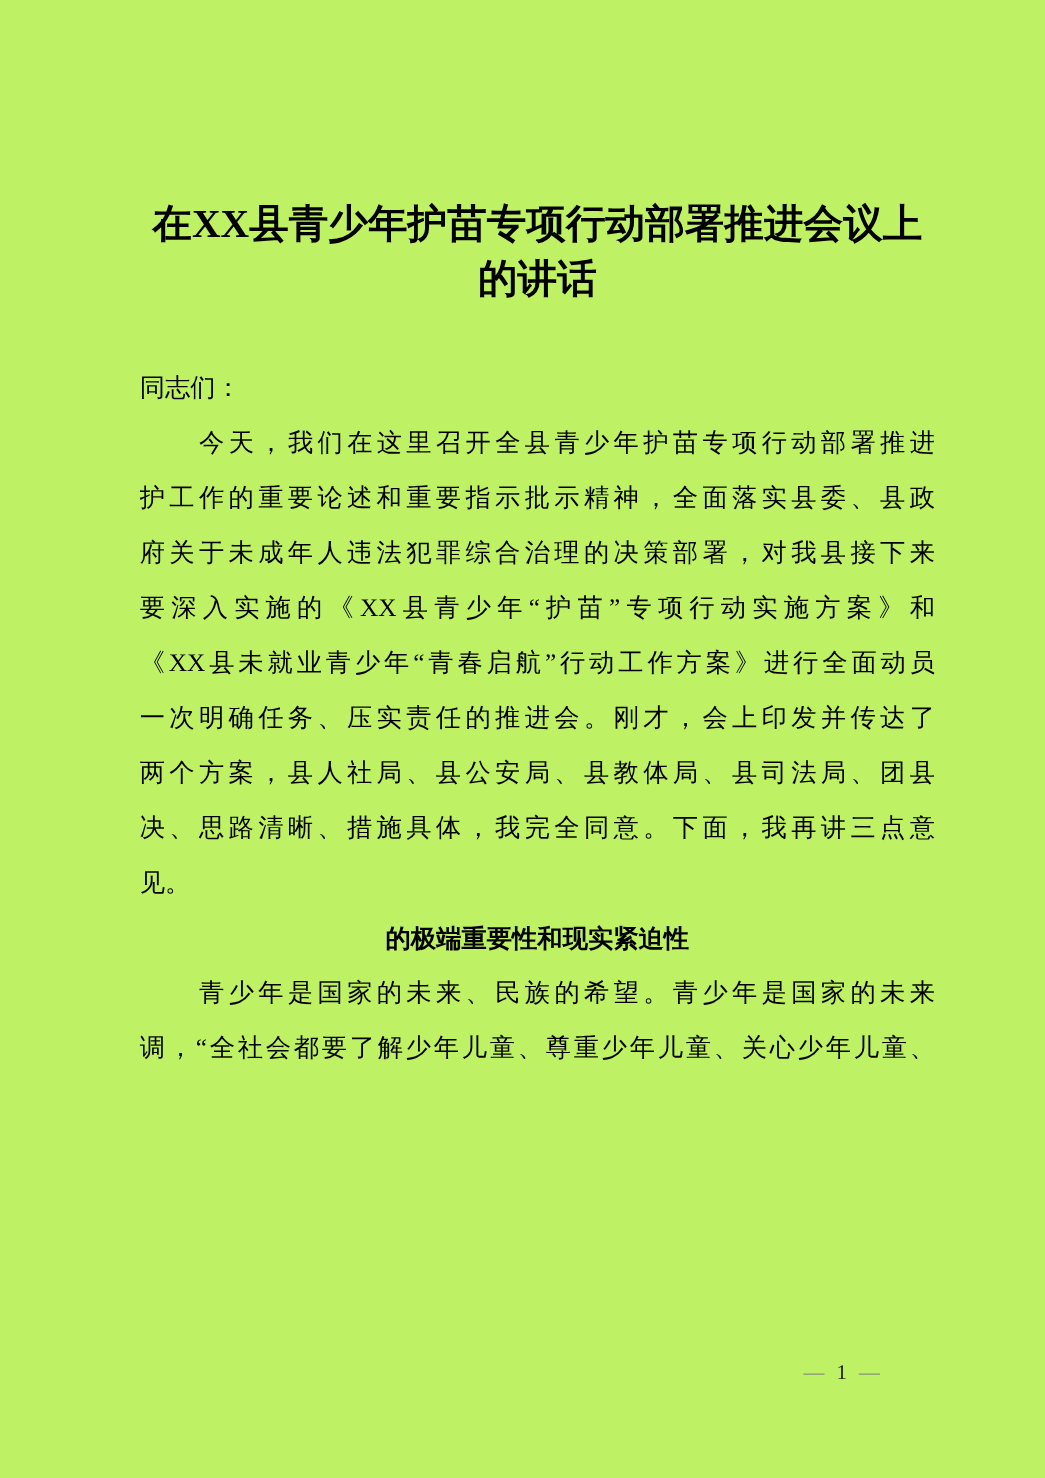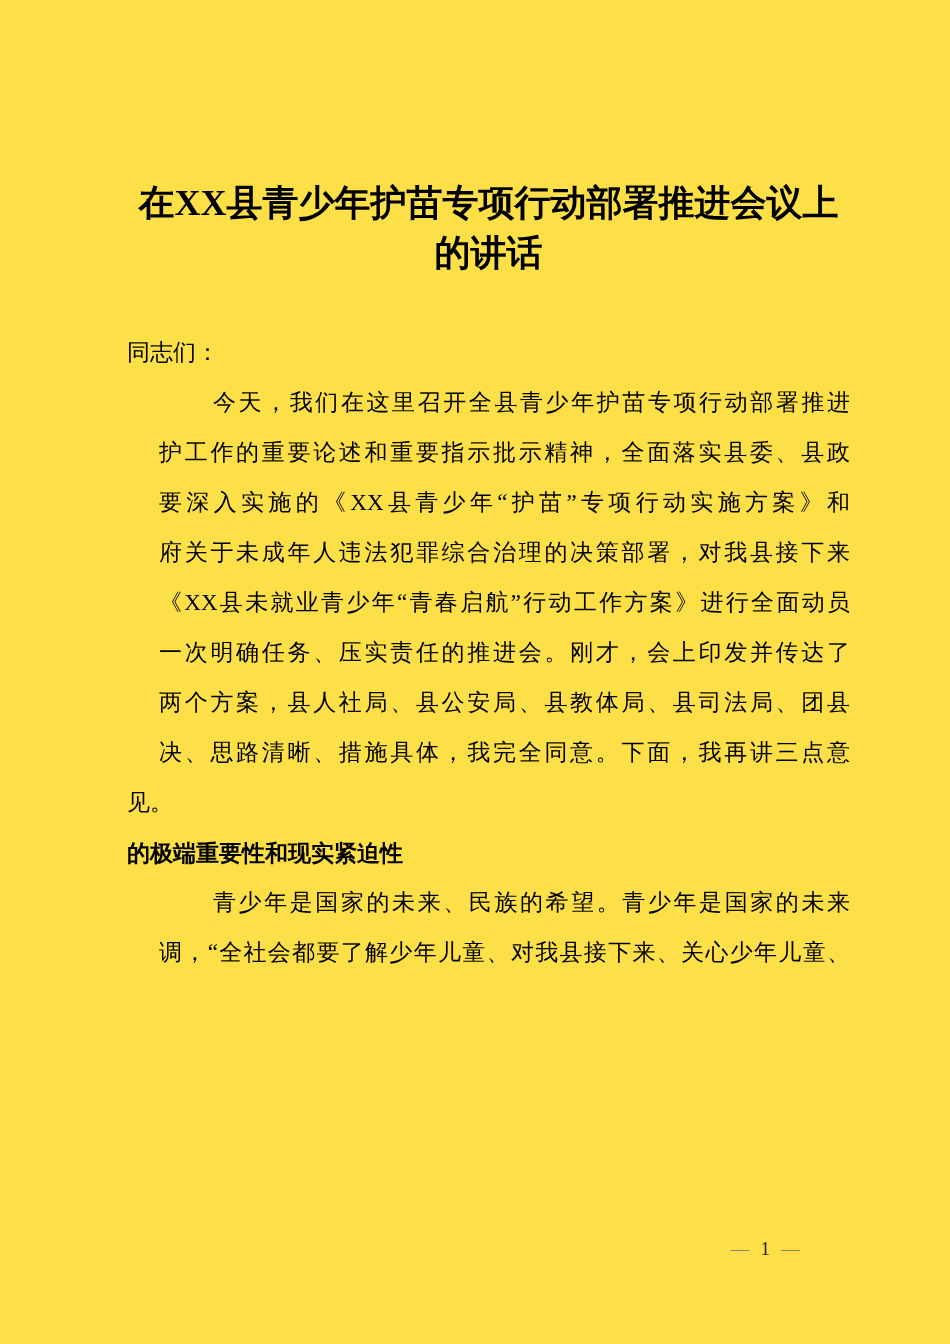--- a/index.html
+++ b/index.html
@@ -11,21 +11,21 @@
     height: 1344px;
     background: #ffffff;
     position: relative;
     overflow: hidden;
     font-family: "Liberation Serif", serif;
     color: #000000;
   }
   .page {
     position: absolute;
     inset: 0;
-    background: #fde047;
+    background: #bef264;
   }
   .content {
     position: absolute;
     left: 127px;
     top: 178px;
     width: 723px;
   }
   .title-line {
     height: 50px;
     line-height: 50px;
@@ -43,28 +43,28 @@
     line-height: 50px;
     font-size: 23px;
     font-family: "Liberation Serif", serif;
     white-space: nowrap;
   }
   .just {
     white-space: normal;
     text-align: justify;
     text-align-last: justify;
     text-justify: inter-character;
-    margin-left: 32px;
   }
   .indent {
     text-indent: 54px;
   }
   .heading {
     font-weight: bold;
     font-family: "Liberation Sans", sans-serif;
+    text-align: center;
   }
   .footer {
     position: absolute;
     top: 1236px;
     right: 150px;
     height: 26px;
     line-height: 26px;
     font-size: 19px;
     font-family: "Liberation Serif", serif;
     white-space: nowrap;
@@ -83,29 +83,29 @@
 <div class="page">
 
   <div class="content">
     <div class="title-line">在XX县青少年护苗专项行动部署推进会议上</div>
     <div class="title-line">的讲话</div>
     <div class="blank-line"></div>
 
     <div class="line">同志们：</div>
     <div class="line just indent">今天，我们在这里召开全县青少年护苗专项行动部署推进</div>
     <div class="line just">护工作的重要论述和重要指示批示精神，全面落实县委、县政</div>
+    <div class="line just">府关于未成年人违法犯罪综合治理的决策部署，对我县接下来</div>
     <div class="line just">要深入实施的《XX县青少年“护苗”专项行动实施方案》和</div>
-    <div class="line just">府关于未成年人违法犯罪综合治理的决策部署，对我县接下来</div>
     <div class="line just">《XX县未就业青少年“青春启航”行动工作方案》进行全面动员</div>
     <div class="line just">一次明确任务、压实责任的推进会。刚才，会上印发并传达了</div>
     <div class="line just">两个方案，县人社局、县公安局、县教体局、县司法局、团县</div>
     <div class="line just">决、思路清晰、措施具体，我完全同意。下面，我再讲三点意</div>
     <div class="line">见。</div>
     <div class="line heading">的极端重要性和现实紧迫性</div>
     <div class="line just indent">青少年是国家的未来、民族的希望。青少年是国家的未来</div>
-    <div class="line just">调，“全社会都要了解少年儿童、对我县接下来、关心少年儿童、</div>
+    <div class="line just">调，“全社会都要了解少年儿童、尊重少年儿童、关心少年儿童、</div>
   </div>
 
   <div class="footer">
     <span class="dash">—</span><span class="num">1</span><span class="dash">—</span>
   </div>
 
 </div>
 
 </body></html>

